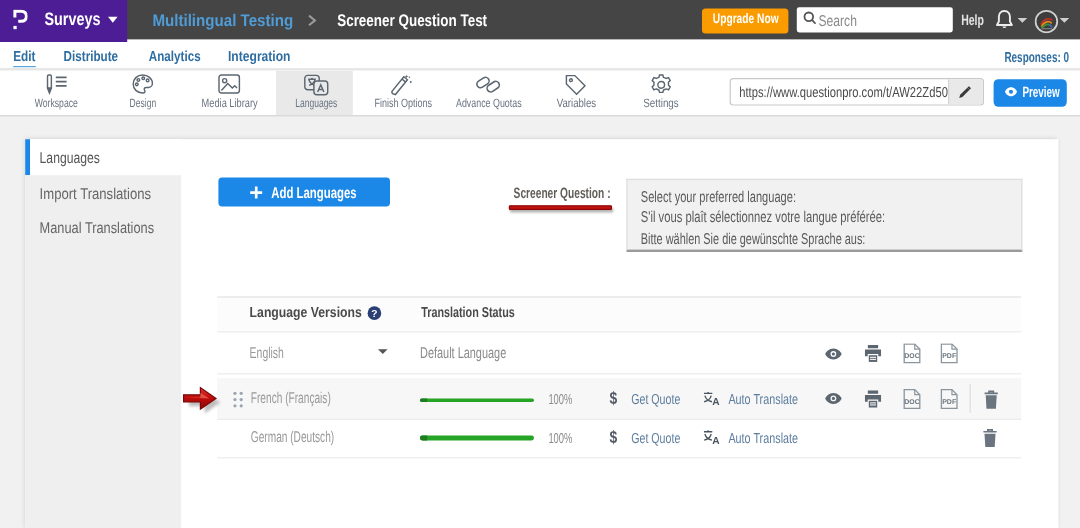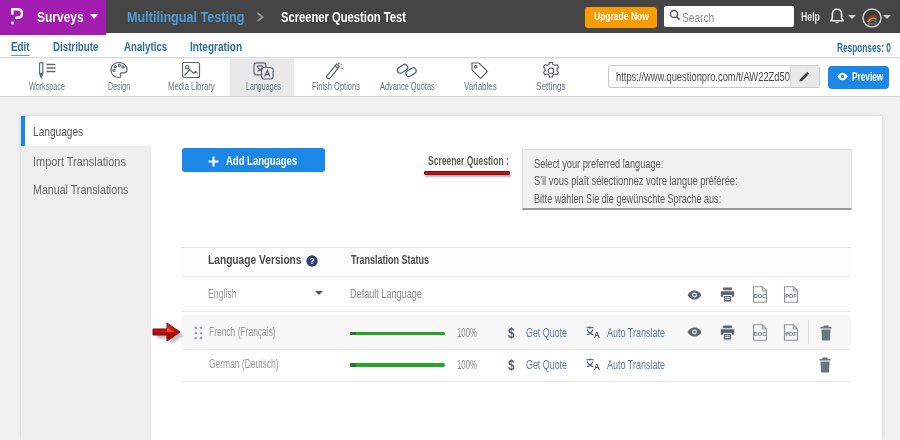--- a/index.html
+++ b/index.html
@@ -2,21 +2,21 @@
 <html><head>
 <meta charset="utf-8">
 <style>
 * { margin:0; padding:0; box-sizing:border-box; }
 html,body { width:900px; height:440px; overflow:hidden; font-family:"Liberation Sans", sans-serif; }
 body { position:relative; background:#f1f1f1; }
 .cx { position:absolute; white-space:nowrap; transform:scaleX(var(--sx,.78)); transform-origin:0 50%; }
 
 
 #topbar { position:absolute; left:0; top:0; width:900px; height:33px; background:#454545; }
-#logoblk { position:absolute; left:0; top:0; width:106px; height:35px; background:#a21caf; z-index:3; }
+#logoblk { position:absolute; left:0; top:0; width:106px; height:35px; background:#4c1d95; z-index:3; }
 .caret { position:absolute; width:0; height:0; border-left:4.5px solid transparent; border-right:4.5px solid transparent; border-top:5px solid #fff; }
 
 
 #navrow { position:absolute; left:0; top:33px; width:900px; height:25px; background:#fff; border-bottom:1px solid #d9d9d9; }
 .tab { top:7px; color:#2e6da0; font-size:12px; font-weight:700; }
 
 
 #toolbar { position:absolute; left:0; top:59px; width:900px; height:38px; background:#fff; border-bottom:1px solid #cfcfcf; }
 .tlbl { color:#6a7480; font-size:10px; top:22px; }
 .ticon { position:absolute; top:2px; }

